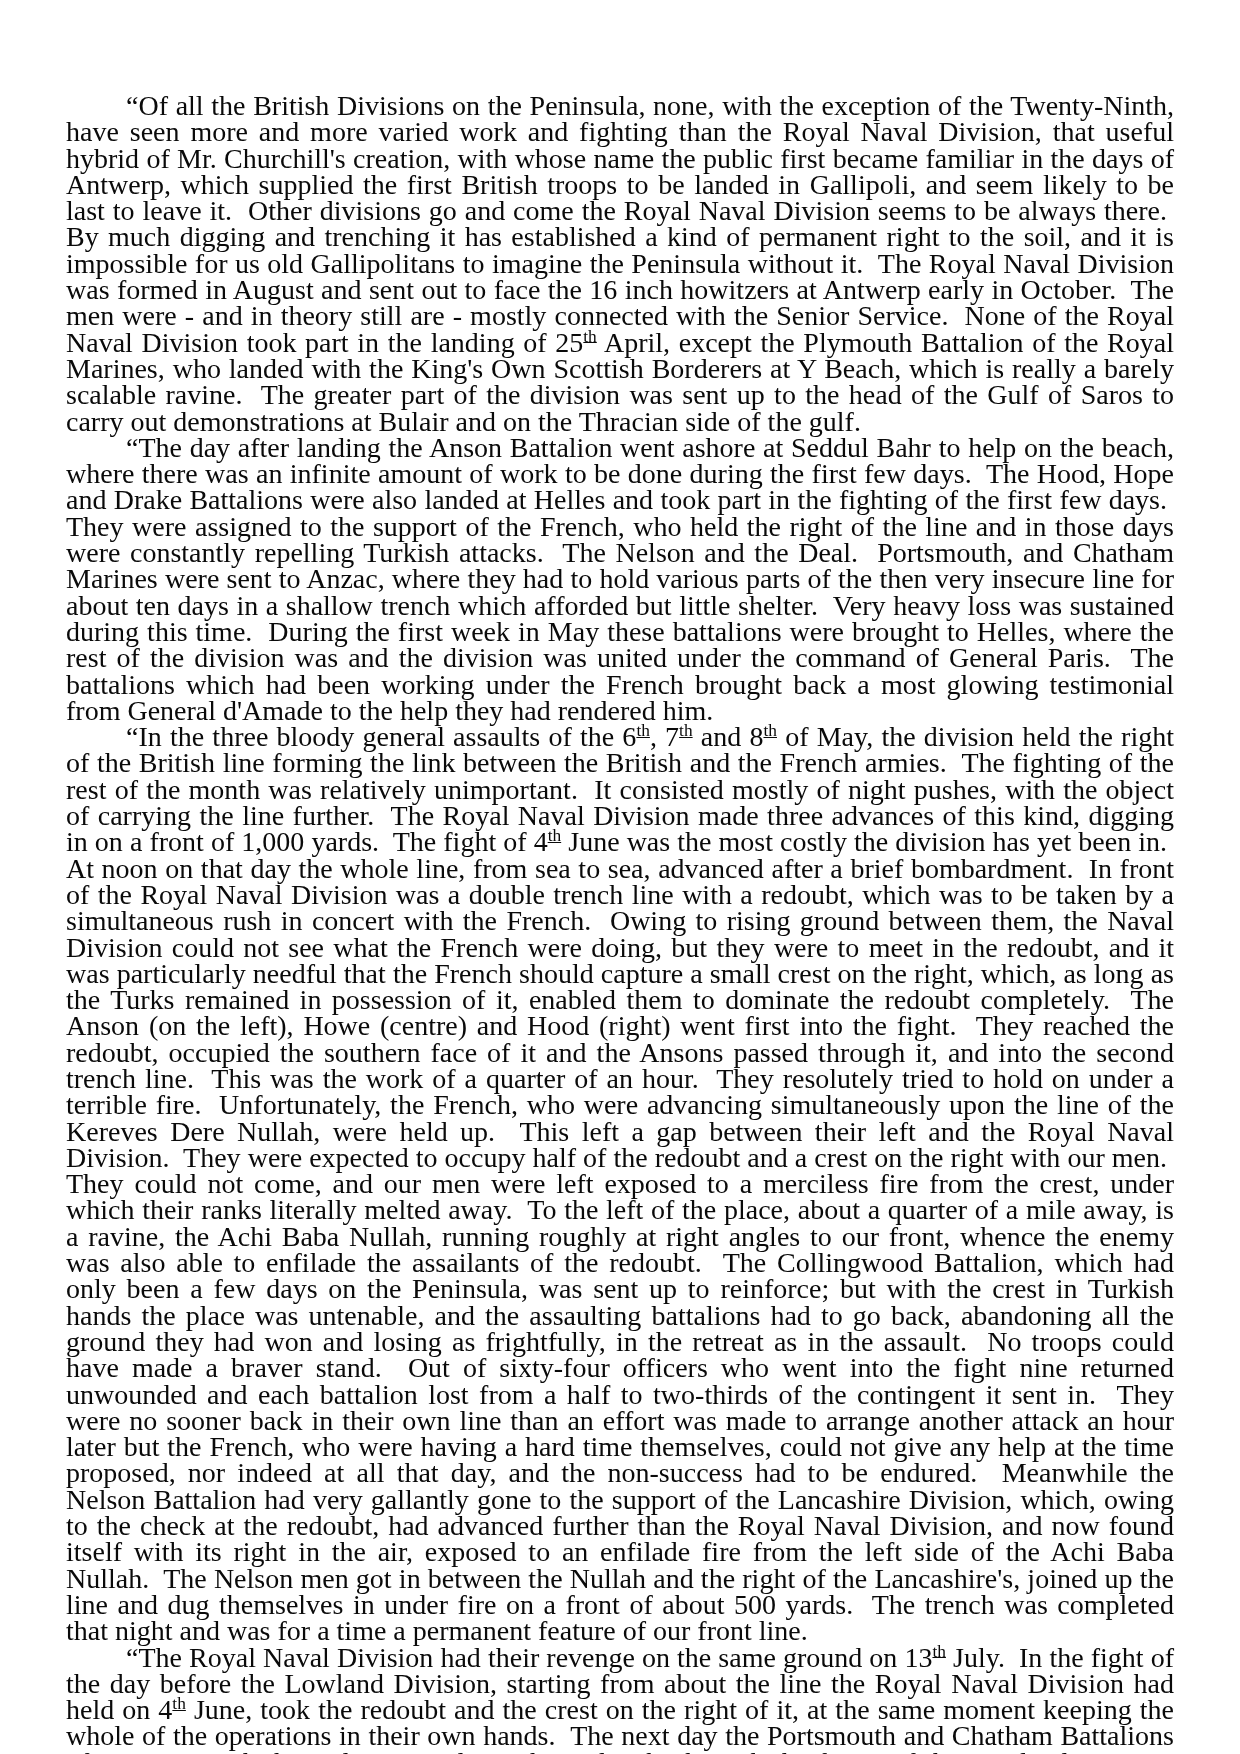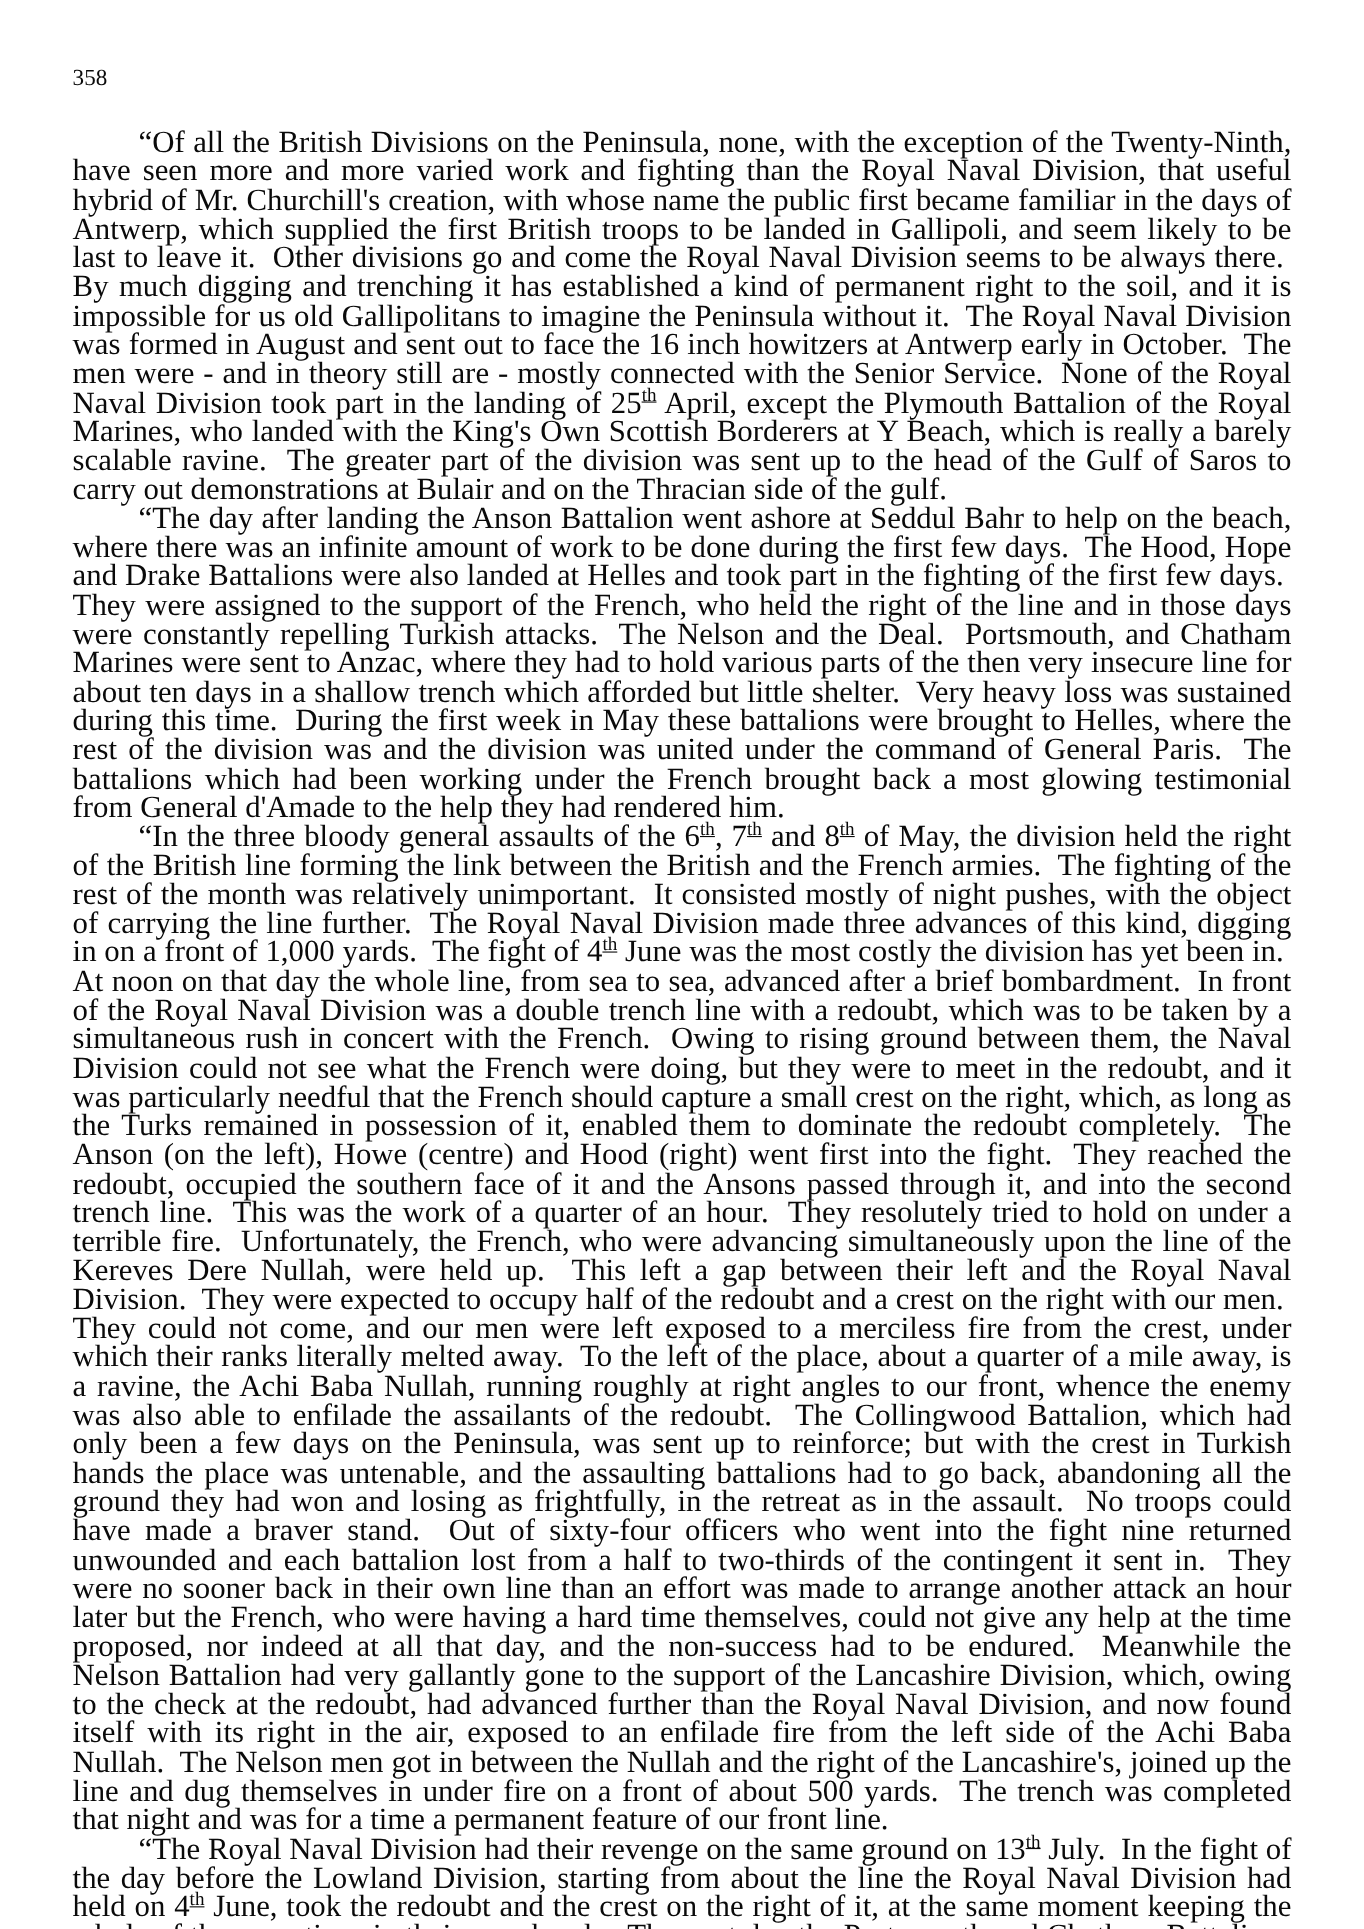--- a/index.html
+++ b/index.html
@@ -41,20 +41,19 @@
   sup {
     font-size: 0.62em;
     line-height: 0;
     text-decoration: underline;
   }
 </style>
 </head>
 <body>
 
 <div class="page">
-  <div class="page-number">358</div>
   <div class="body-text" id="page-body">
       <p>“Of all the British Divisions on the Peninsula, none, with the exception of the Twenty-Ninth, have seen more and more varied work and fighting than the Royal Naval Division, that useful hybrid of Mr. Churchill's creation, with whose name the public first became familiar in the days of Antwerp, which supplied the first British troops to be landed in Gallipoli, and seem likely to be last to leave it.&nbsp; Other divisions go and come the Royal Naval Division seems to be always there.&nbsp; By much digging and trenching it has established a kind of permanent right to the soil, and it is impossible for us old Gallipolitans to imagine the Peninsula without it.&nbsp; The Royal Naval Division was formed in August and sent out to face the 16 inch howitzers at Antwerp early in October.&nbsp; The men were - and in theory still are - mostly connected with the Senior Service.&nbsp; None of the Royal Naval Division took part in the landing of 25<sup>th</sup> April, except the Plymouth Battalion of the Royal Marines, who landed with the King's Own Scottish Borderers at Y Beach, which is really a barely scalable ravine.&nbsp; The greater part of the division was sent up to the head of the Gulf of Saros to carry out demonstrations at Bulair and on the Thracian side of the gulf.</p>
       <p>“The day after landing the Anson Battalion went ashore at Seddul Bahr to help on the beach, where there was an infinite amount of work to be done during the first few days.&nbsp; The Hood, Hope and Drake Battalions were also landed at Helles and took part in the fighting of the first few days.&nbsp; They were assigned to the support of the French, who held the right of the line and in those days were constantly repelling Turkish attacks.&nbsp; The Nelson and the Deal.&nbsp; Portsmouth, and Chatham Marines were sent to Anzac, where they had to hold various parts of the then very insecure line for about ten days in a shallow trench which afforded but little shelter.&nbsp; Very heavy loss was sustained during this time.&nbsp; During the first week in May these battalions were brought to Helles, where the rest of the division was and the division was united under the command of General Paris.&nbsp; The battalions which had been working under the French brought back a most glowing testimonial from General d'Amade to the help they had rendered him.</p>
       <p>“In the three bloody general assaults of the 6<sup>th</sup>, 7<sup>th</sup> and 8<sup>th</sup> of May, the division held the right of the British line forming the link between the British and the French armies.&nbsp; The fighting of the rest of the month was relatively unimportant.&nbsp; It consisted mostly of night pushes, with the object of carrying the line further.&nbsp; The Royal Naval Division made three advances of this kind, digging in on a front of 1,000 yards.&nbsp; The fight of 4<sup>th</sup> June was the most costly the division has yet been in.&nbsp; At noon on that day the whole line, from sea to sea, advanced after a brief bombardment.&nbsp; In front of the Royal Naval Division was a double trench line with a redoubt, which was to be taken by a simultaneous rush in concert with the French.&nbsp; Owing to rising ground between them, the Naval Division could not see what the French were doing, but they were to meet in the redoubt, and it was particularly needful that the French should capture a small crest on the right, which, as long as the Turks remained in possession of it, enabled them to dominate the redoubt completely.&nbsp; The Anson (on the left), Howe (centre) and Hood (right) went first into the fight.&nbsp; They reached the redoubt, occupied the southern face of it and the Ansons passed through it, and into the second trench line.&nbsp; This was the work of a quarter of an hour.&nbsp; They resolutely tried to hold on under a terrible fire.&nbsp; Unfortunately, the French, who were advancing simultaneously upon the line of the Kereves Dere Nullah, were held up.&nbsp; This left a gap between their left and the Royal Naval Division.&nbsp; They were expected to occupy half of the redoubt and a crest on the right with our men.&nbsp; They could not come, and our men were left exposed to a merciless fire from the crest, under which their ranks literally melted away.&nbsp; To the left of the place, about a quarter of a mile away, is a ravine, the Achi Baba Nullah, running roughly at right angles to our front, whence the enemy was also able to enfilade the assailants of the redoubt.&nbsp; The Collingwood Battalion, which had only been a few days on the Peninsula, was sent up to reinforce; but with the crest in Turkish hands the place was untenable, and the assaulting battalions had to go back, abandoning all the ground they had won and losing as frightfully, in the retreat as in the assault.&nbsp; No troops could have made a braver stand.&nbsp; Out of sixty-four officers who went into the fight nine returned unwounded and each battalion lost from a half to two-thirds of the contingent it sent in.&nbsp; They were no sooner back in their own line than an effort was made to arrange another attack an hour later but the French, who were having a hard time themselves, could not give any help at the time proposed, nor indeed at all that day, and the non-success had to be endured.&nbsp; Meanwhile the Nelson Battalion had very gallantly gone to the support of the Lancashire Division, which, owing to the check at the redoubt, had advanced further than the Royal Naval Division, and now found itself with its right in the air, exposed to an enfilade fire from the left side of the Achi Baba Nullah.&nbsp; The Nelson men got in between the Nullah and the right of the Lancashire's, joined up the line and dug themselves in under fire on a front of about 500 yards.&nbsp; The trench was completed that night and was for a time a permanent feature of our front line.</p>
       <p>“The Royal Naval Division had their revenge on the same ground on 13<sup>th</sup> July.&nbsp; In the fight of the day before the Lowland Division, starting from about the line the Royal Naval Division had held on 4<sup>th</sup> June, took the redoubt and the crest on the right of it, at the same moment keeping the whole of the operations in their own hands.&nbsp; The next day the Portsmouth and Chatham Battalions of Marines, with the Nelson Battalion, charged right through the fronts of the Lowland Division and charged the Turkish trenches beyond.&nbsp; One of these, which had been supposed to be a trench, was in reality only a barrier.&nbsp; Our men, who had got the Turks fairly running on the open, disregarded it in their anxiety to get at the enemy and some of them went further than was intended,&nbsp; with the result that severe loss was sustained in</p>
     </div>
 </div>
 
 </body></html>

